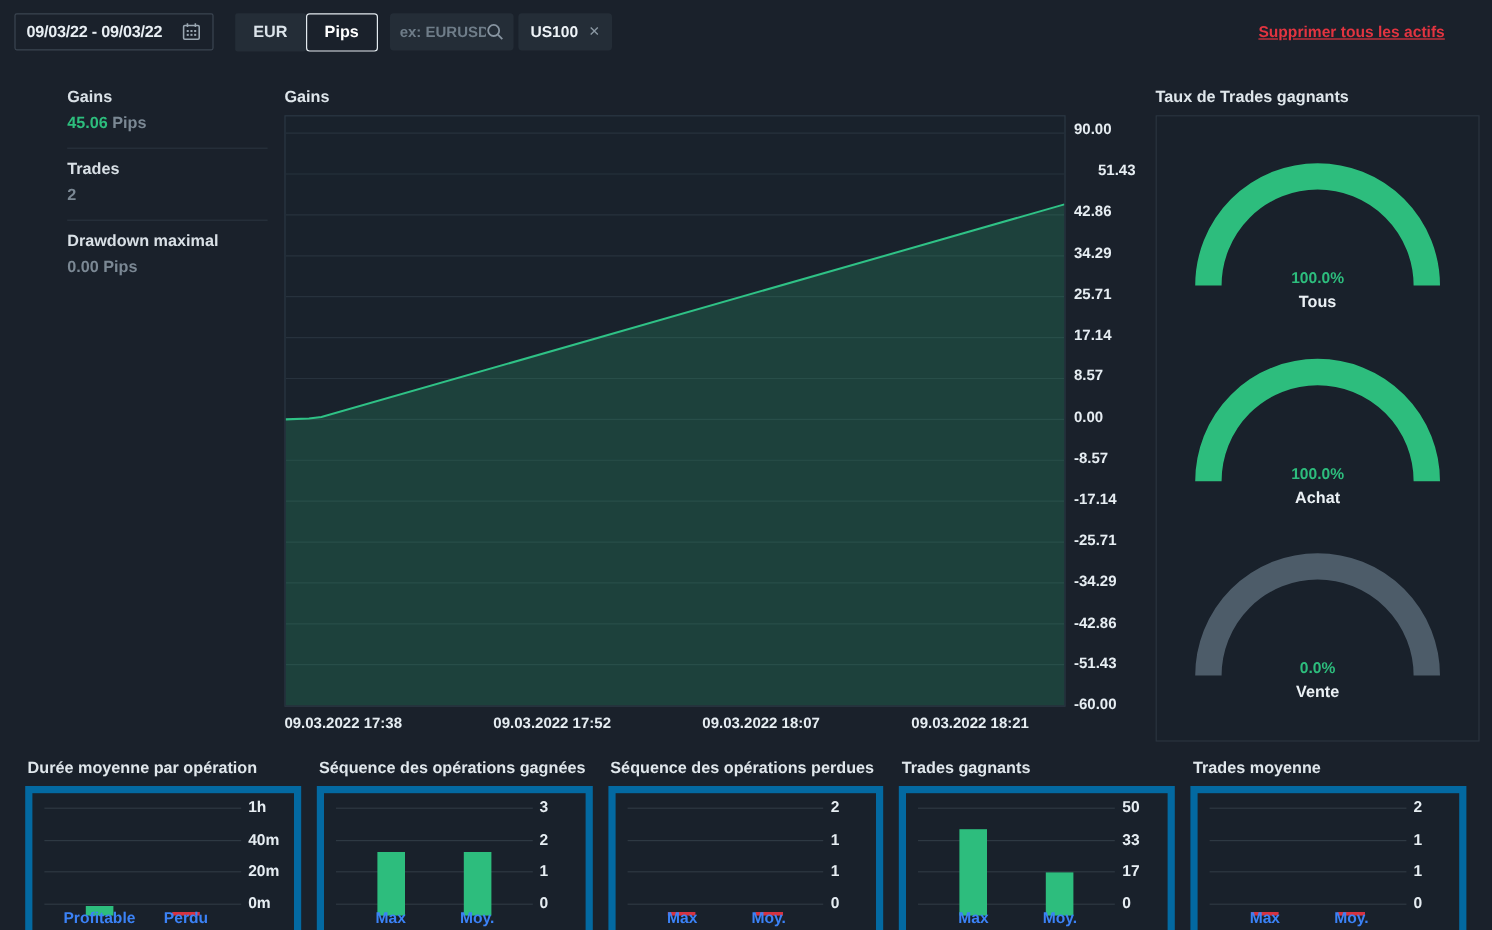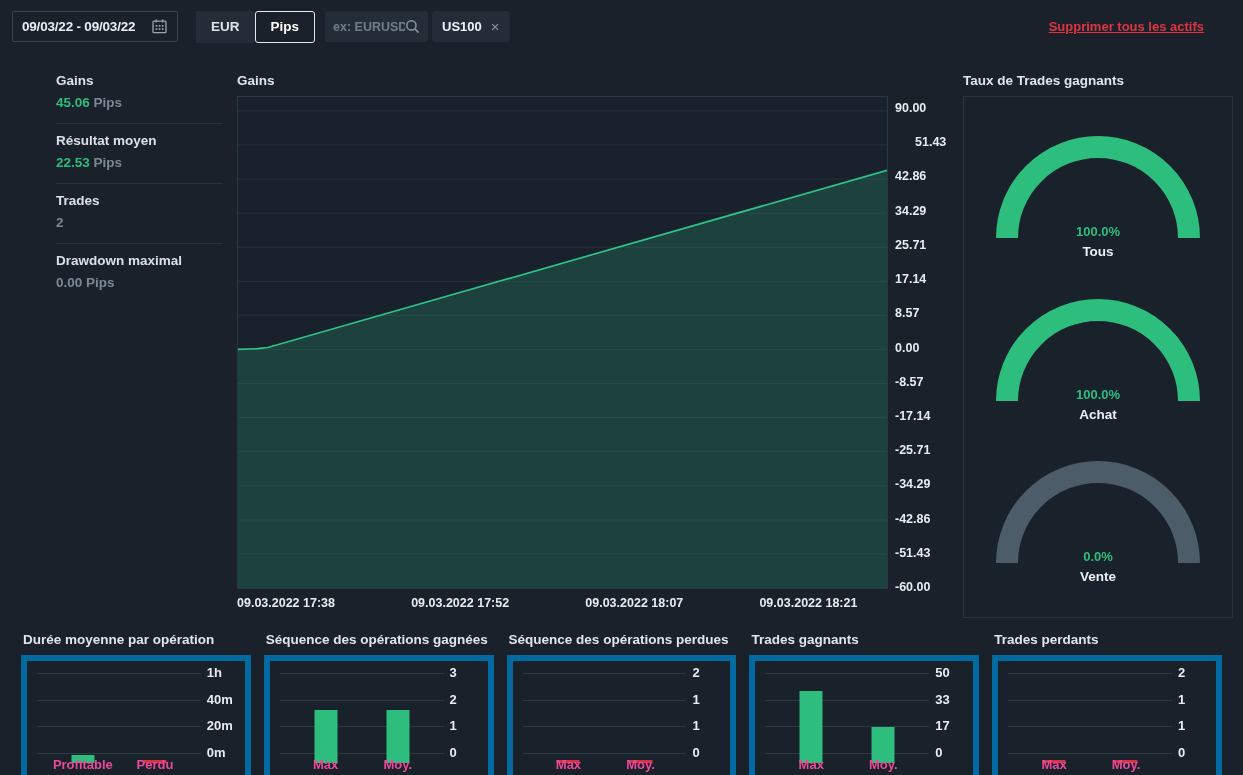--- a/index.html
+++ b/index.html
@@ -57,21 +57,21 @@
 
   
   .mini-row { display:flex; gap:13px; padding:0 21px; margin-top:14px; }
   .mini { flex:1; min-width:0; }
   .mini .panel-title { margin:0 0 8px 2px; }
   .mini .box { position:relative; height:140px; border:6px solid #0369a1; background:#19212b; }
   .mc-grid { position:absolute; left:10px; width:calc(100% - 54px); height:1px; background:#2e3943; }
   .mc-tick { position:absolute; left:calc(100% - 38px); width:34px; font-size:13px; font-weight:700; color:#e6edf2; }
   .mc-bar { position:absolute; width:23px; transform:translateX(-50%); bottom:26px; }
   .mc-cat { position:absolute; transform:translateX(-50%); top:96px; font-size:13px; font-weight:700;
-            color:#ec4899; white-space:nowrap; }
+            color:#3b82f6; white-space:nowrap; }
 </style>
 </head>
 <body>
 
 <div class="topbar">
   <div class="datebox">
     <span class="dtext">09/03/22 - 09/03/22</span>
     <span style="display:flex;">
       <svg width="17" height="17" viewBox="0 0 17 17" fill="none" stroke="#9aa7b2" stroke-width="1.3">
         <rect x="2" y="3.2" width="13" height="11.5" rx="1"></rect>
@@ -111,24 +111,20 @@
 
   <a class="removeall">Supprimer tous les actifs</a>
 </div>
 
 <div class="middle">
 
   <div class="sidebar" id="sidebar-stats">
       <div class="stat">
         <div class="lbl">Gains</div>
         <div class="val"><span class="num-green">45.06</span><span> Pips</span></div>
-      </div>
-      <div class="stat">
-        <div class="lbl">Résultat moyen</div>
-        <div class="val"><span class="num-green">22.53</span><span> Pips</span></div>
       </div>
       <div class="stat">
         <div class="lbl">Trades</div>
         <div class="val"><span>2</span><span></span></div>
       </div>
       <div class="stat">
         <div class="lbl">Drawdown maximal</div>
         <div class="val"><span>0.00</span><span> Pips</span></div>
       </div>
     </div>
@@ -280,21 +276,21 @@
         <span class="mc-tick" style="top: 57.3333px;">17</span>
         <div class="mc-grid" style="top: 92px;"></div>
         <span class="mc-tick" style="top: 84px;">0</span>
         <div class="mc-bar" style="left: calc(28% - 5.12px); height: 72px; background: rgb(45, 189, 125);"></div>
         <span class="mc-cat" style="left: calc(28% - 5.12px);">Max</span>
         <div class="mc-bar" style="left: calc(72% - 28.88px); height: 36px; background: rgb(45, 189, 125);"></div>
         <span class="mc-cat" style="left: calc(72% - 28.88px);">Moy.</span>
       </div>
     </div>
     <div class="mini">
-      <div class="panel-title">Trades perdants</div>
+      <div class="panel-title">Trades moyenne</div>
       <div class="box">
         <div class="mc-grid" style="top: 12px;"></div>
         <span class="mc-tick" style="top: 4px;">2</span>
         <div class="mc-grid" style="top: 38.6667px;"></div>
         <span class="mc-tick" style="top: 30.6667px;">1</span>
         <div class="mc-grid" style="top: 65.3333px;"></div>
         <span class="mc-tick" style="top: 57.3333px;">1</span>
         <div class="mc-grid" style="top: 92px;"></div>
         <span class="mc-tick" style="top: 84px;">0</span>
         <div class="mc-bar" style="left: calc(28% - 5.12px); height: 3px; background: rgb(214, 51, 64);"></div>

